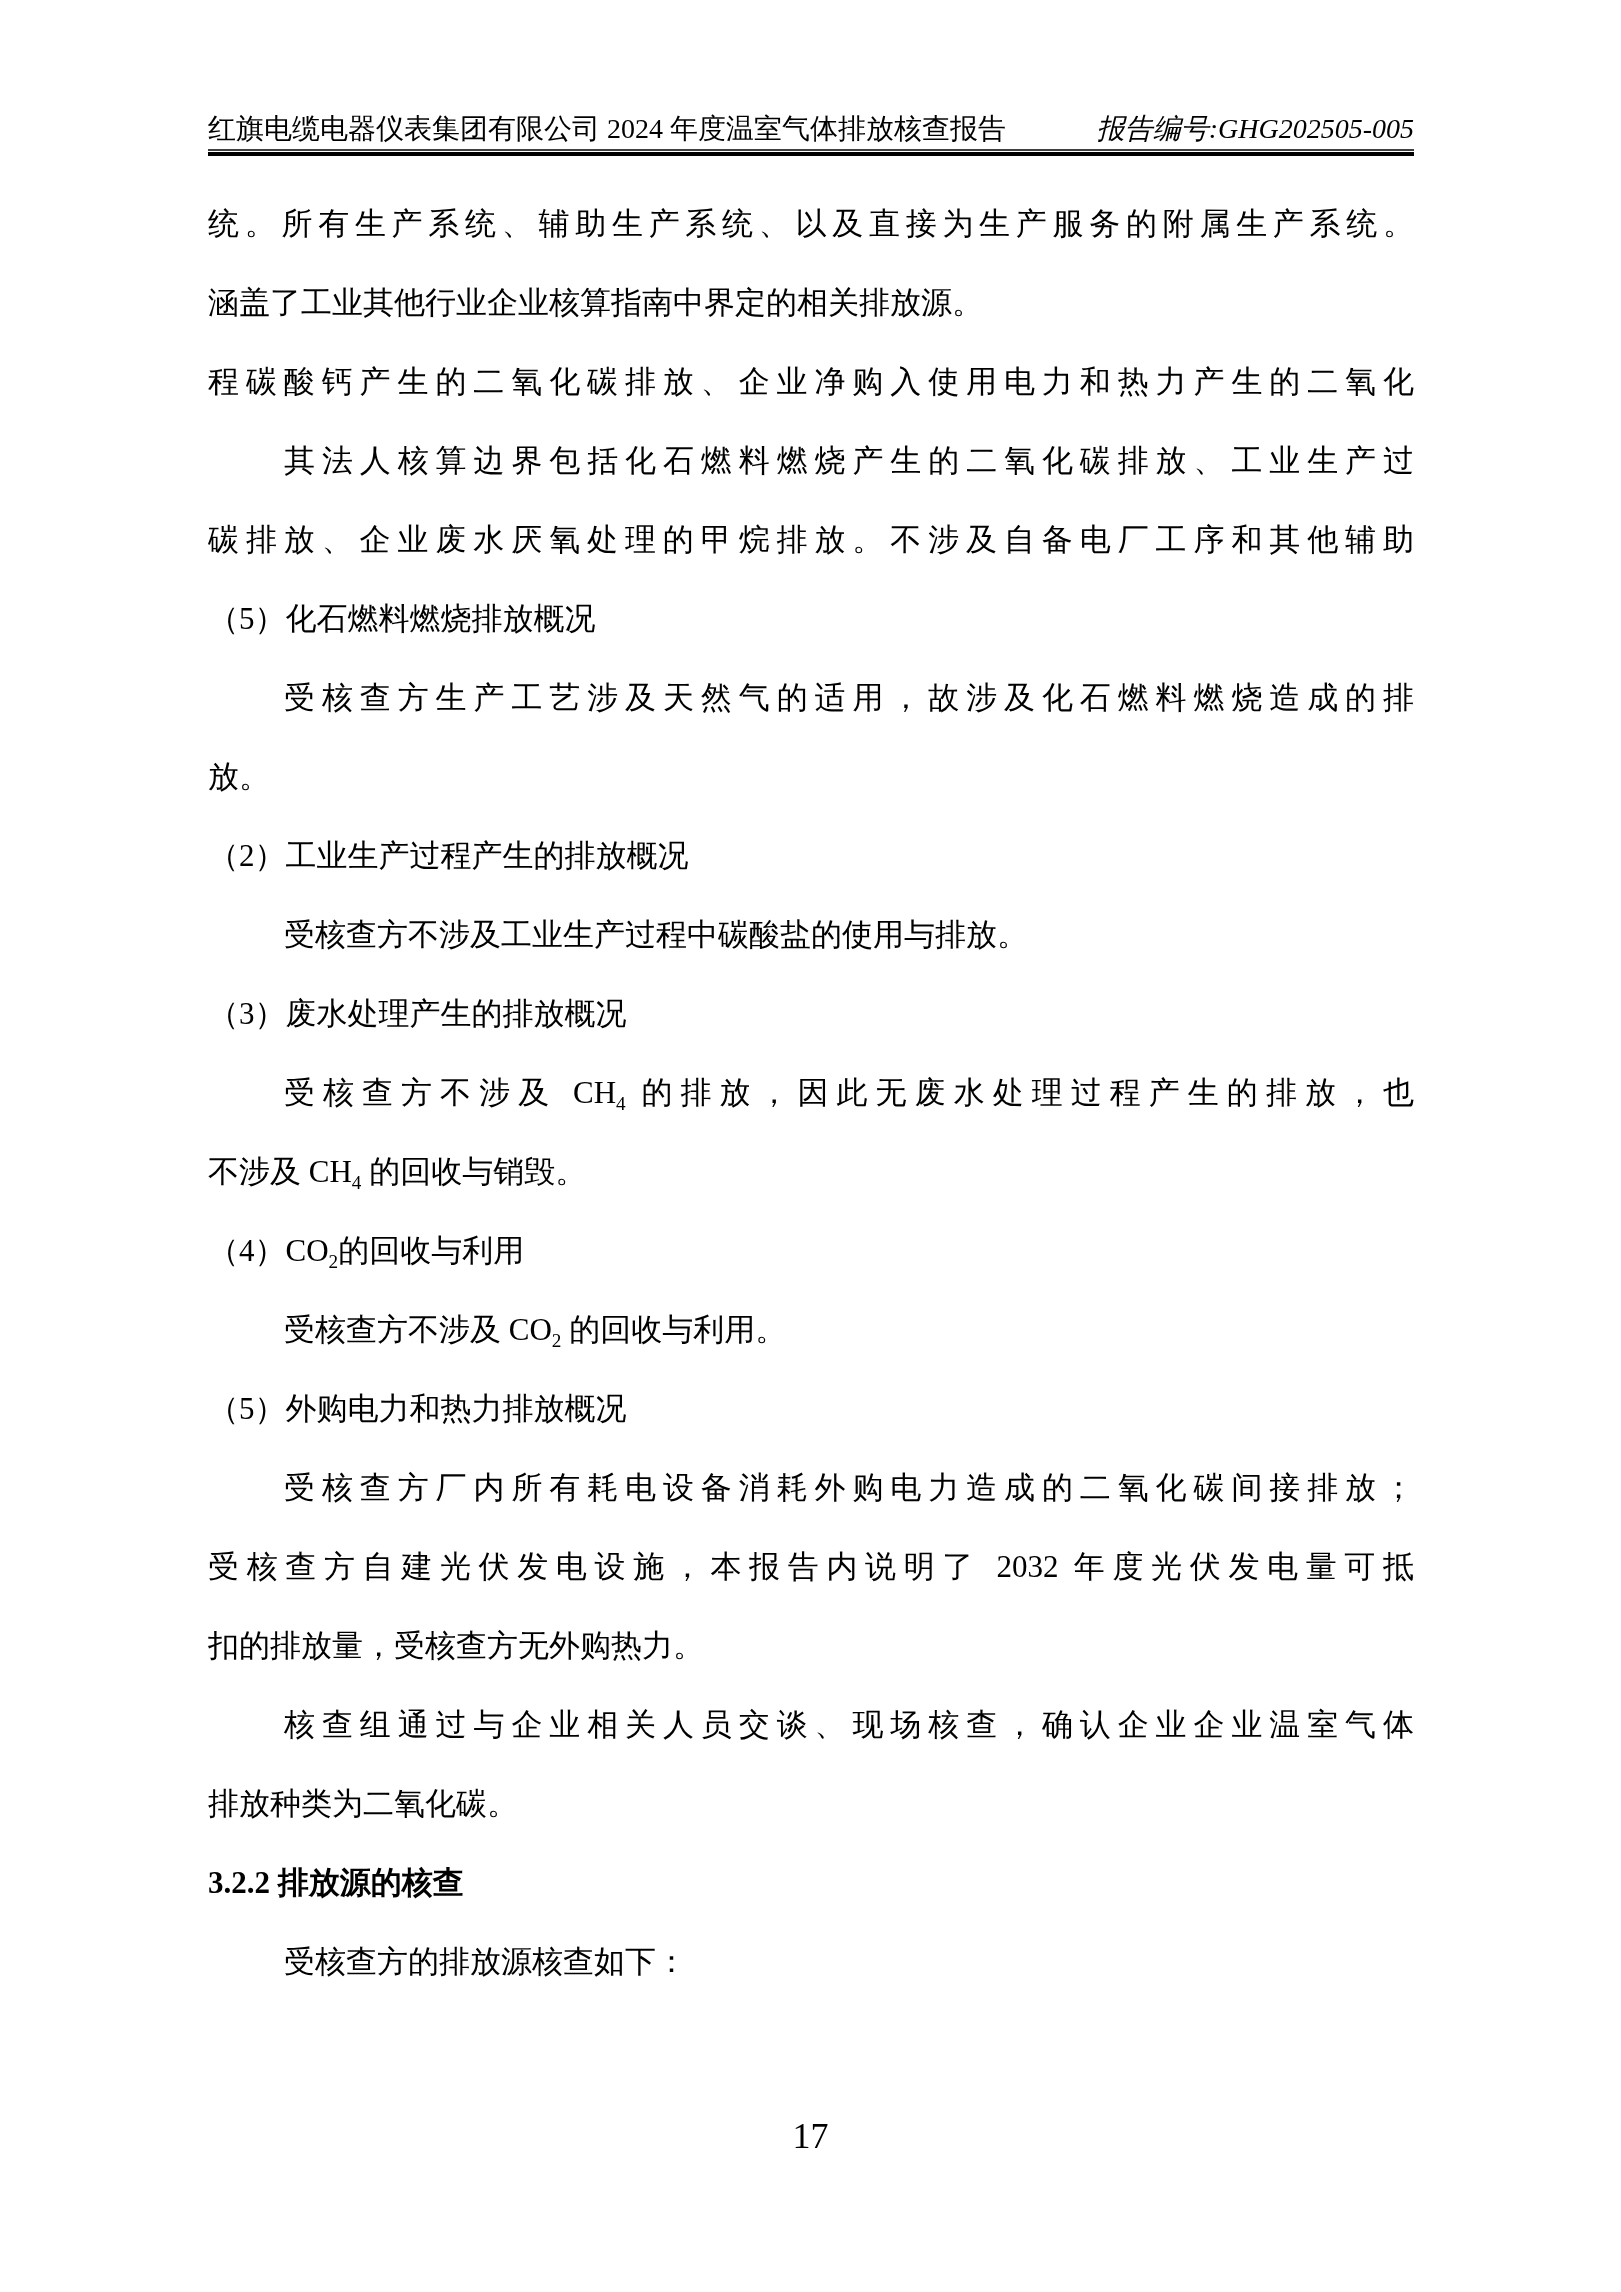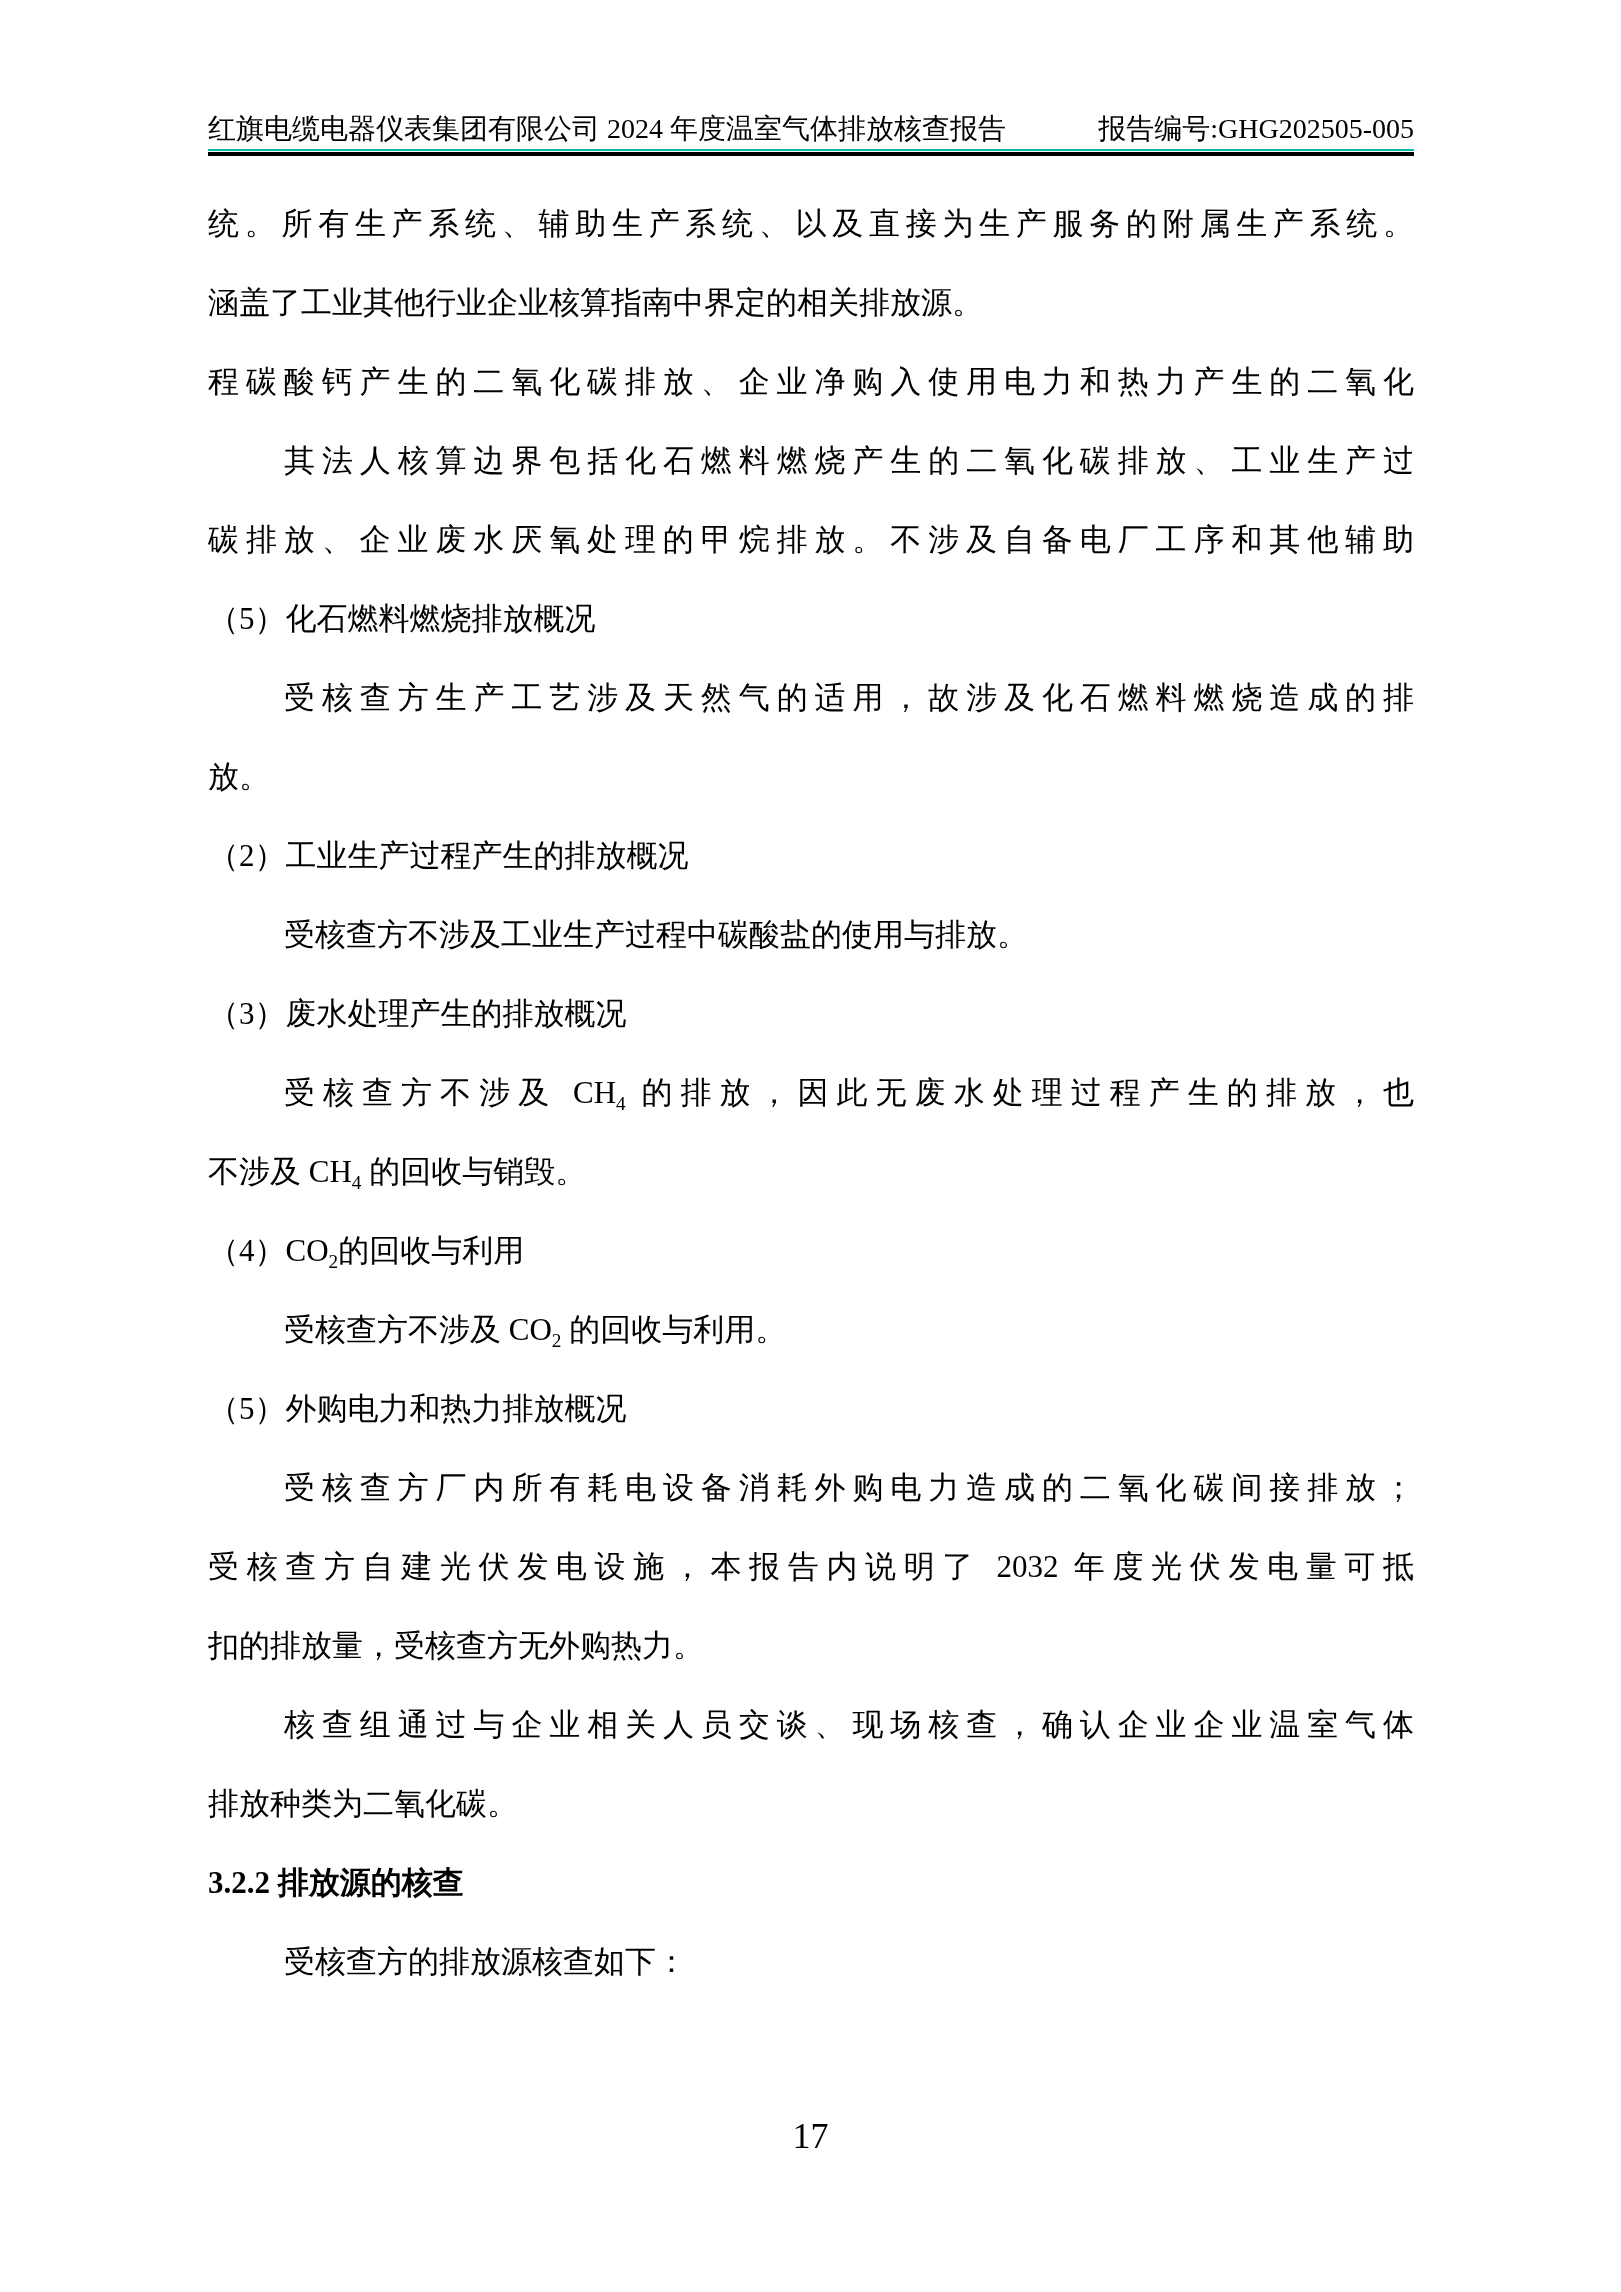--- a/index.html
+++ b/index.html
@@ -23,27 +23,27 @@
     top: 112px;
     width: 1206px;
     border-bottom: 4.9px solid #000;   
   }
   .header-inner {
     display: flex;
     justify-content: space-between;
     align-items: baseline;
     font-size: 28px;
     line-height: 33px;
-    border-bottom: 2px solid #14b8a6;   
+    border-bottom: 2px solid #404040;   
     padding-bottom: 3.9px;
     margin-bottom: 1px;
     white-space: nowrap;
   }
   .header-left  { text-align: left;  }
-  .header-right { text-align: right; }
+  .header-right { text-align: right; font-style: italic; }
   
   .content {
     position: absolute;
     left: 208px;
     top: 184px;
     width: 1206px;
     font-size: 31px;
   }
   .line {
     height: 79px;

